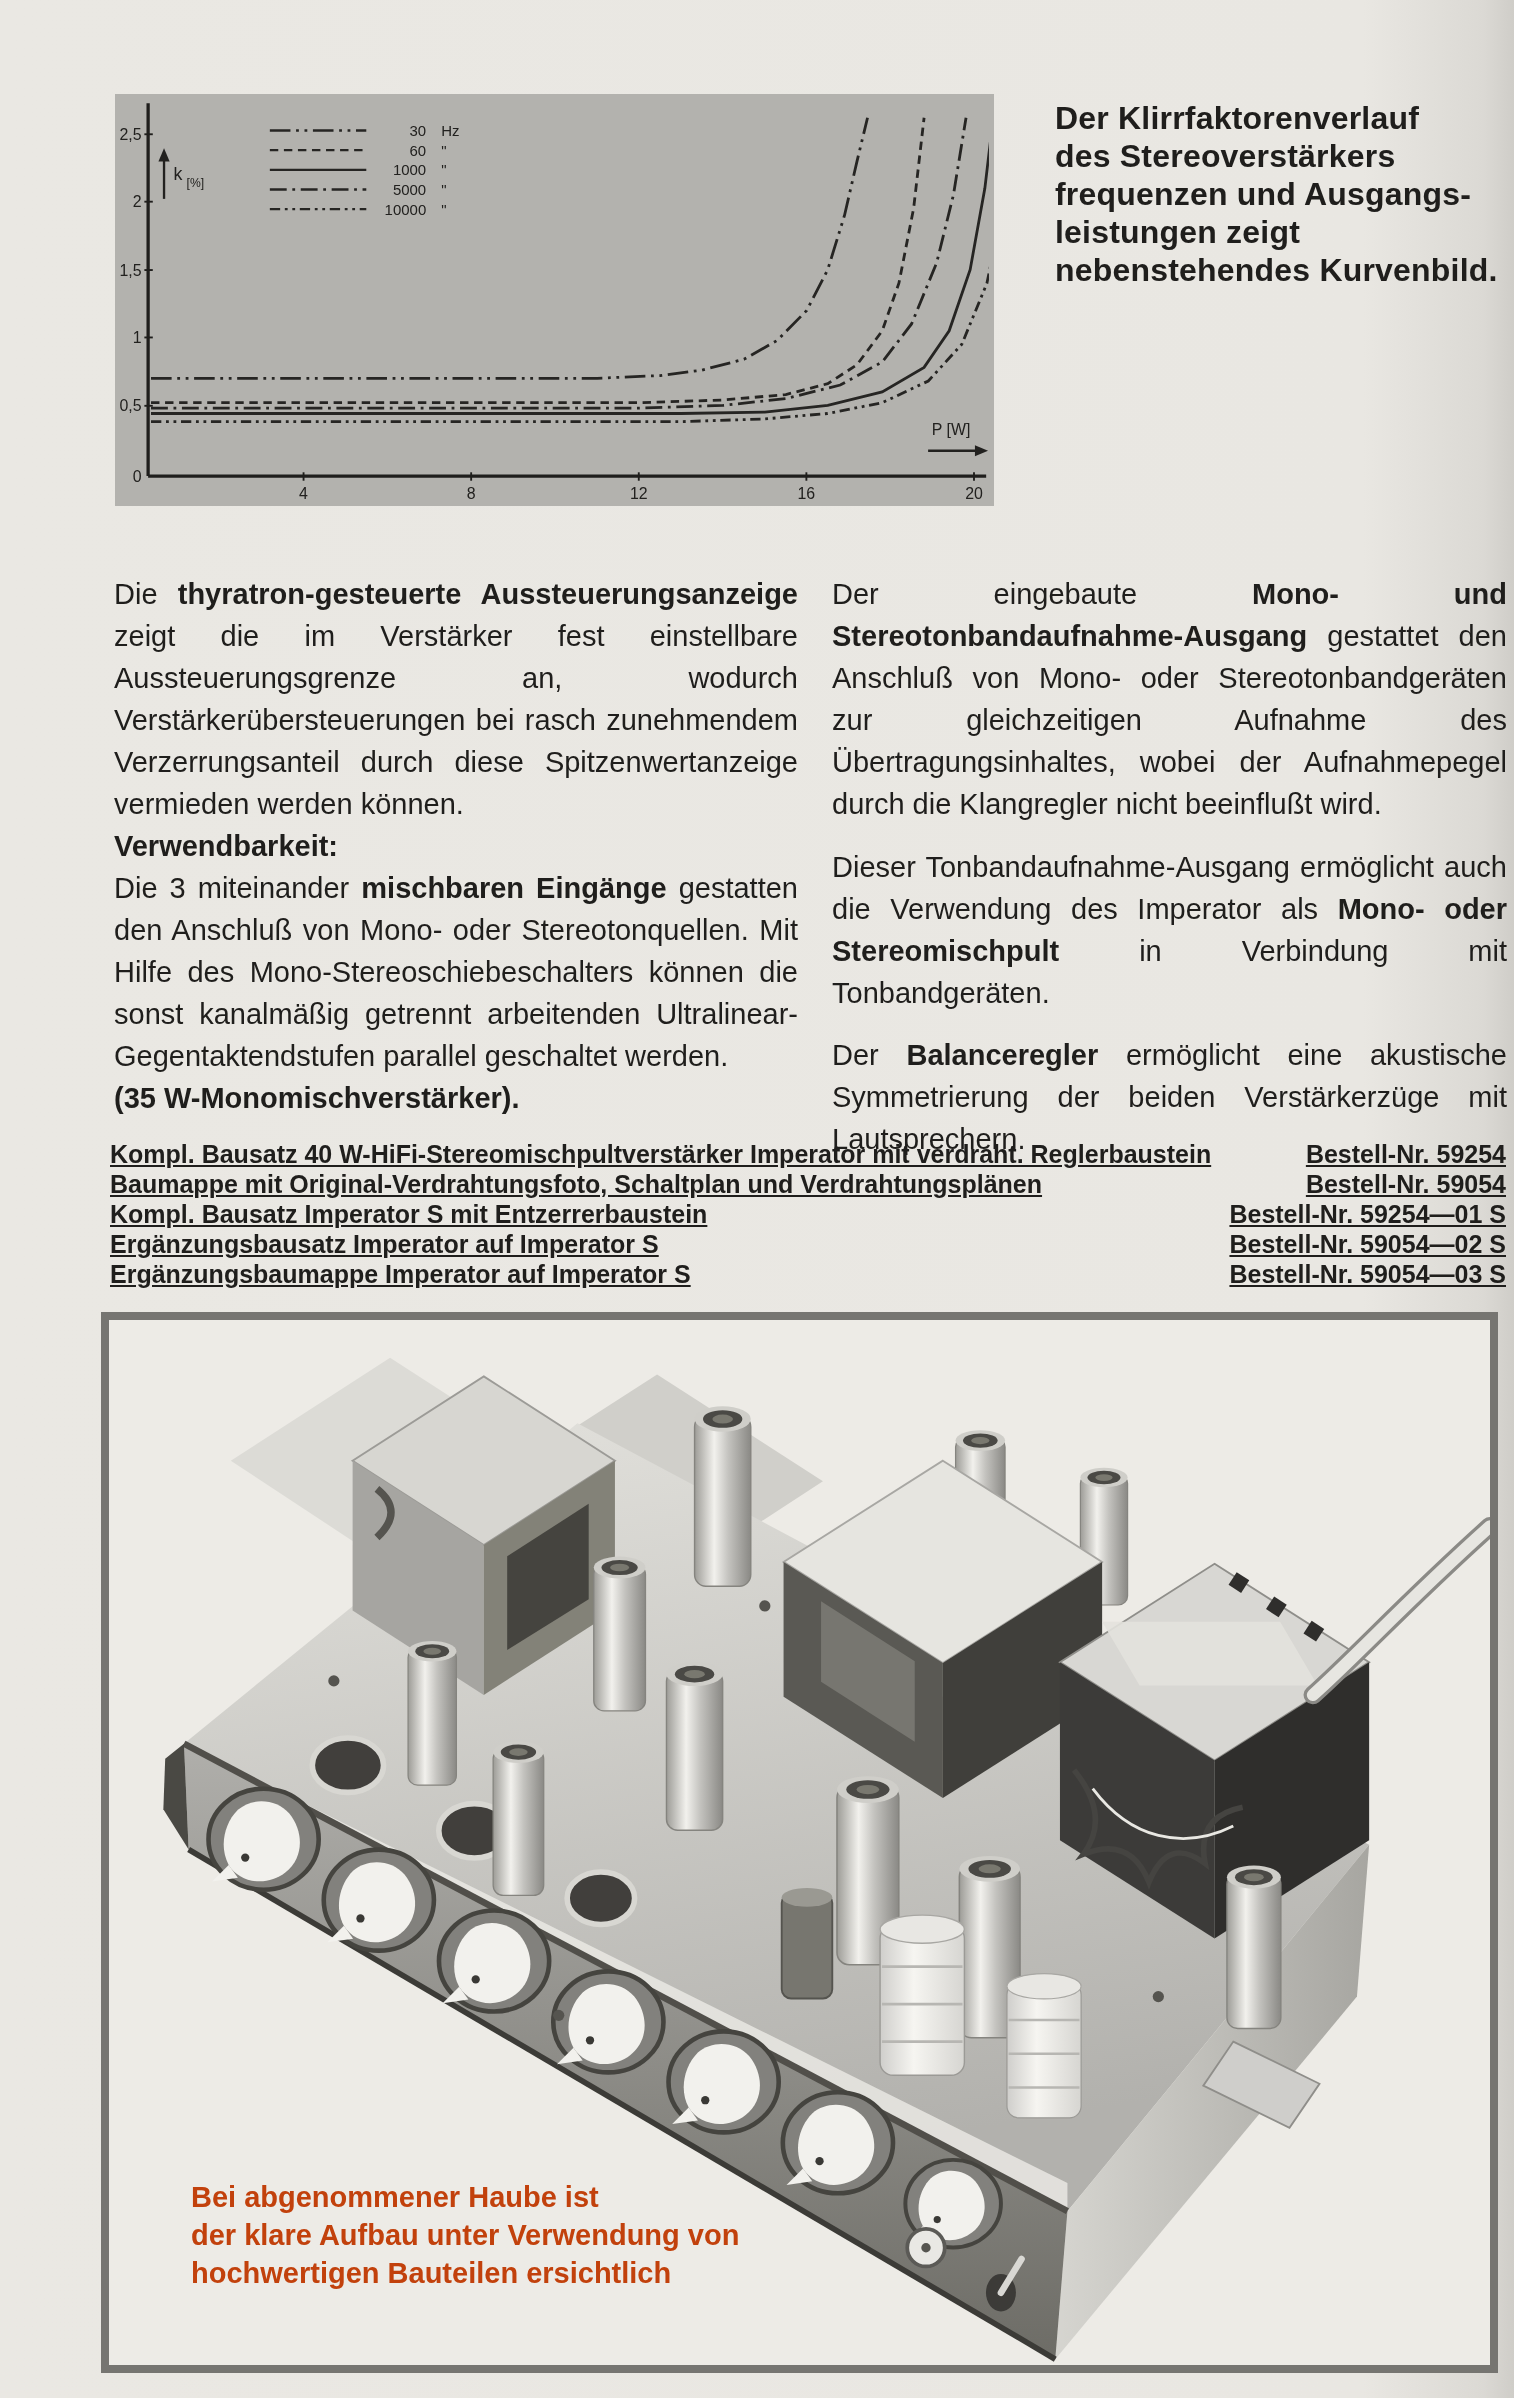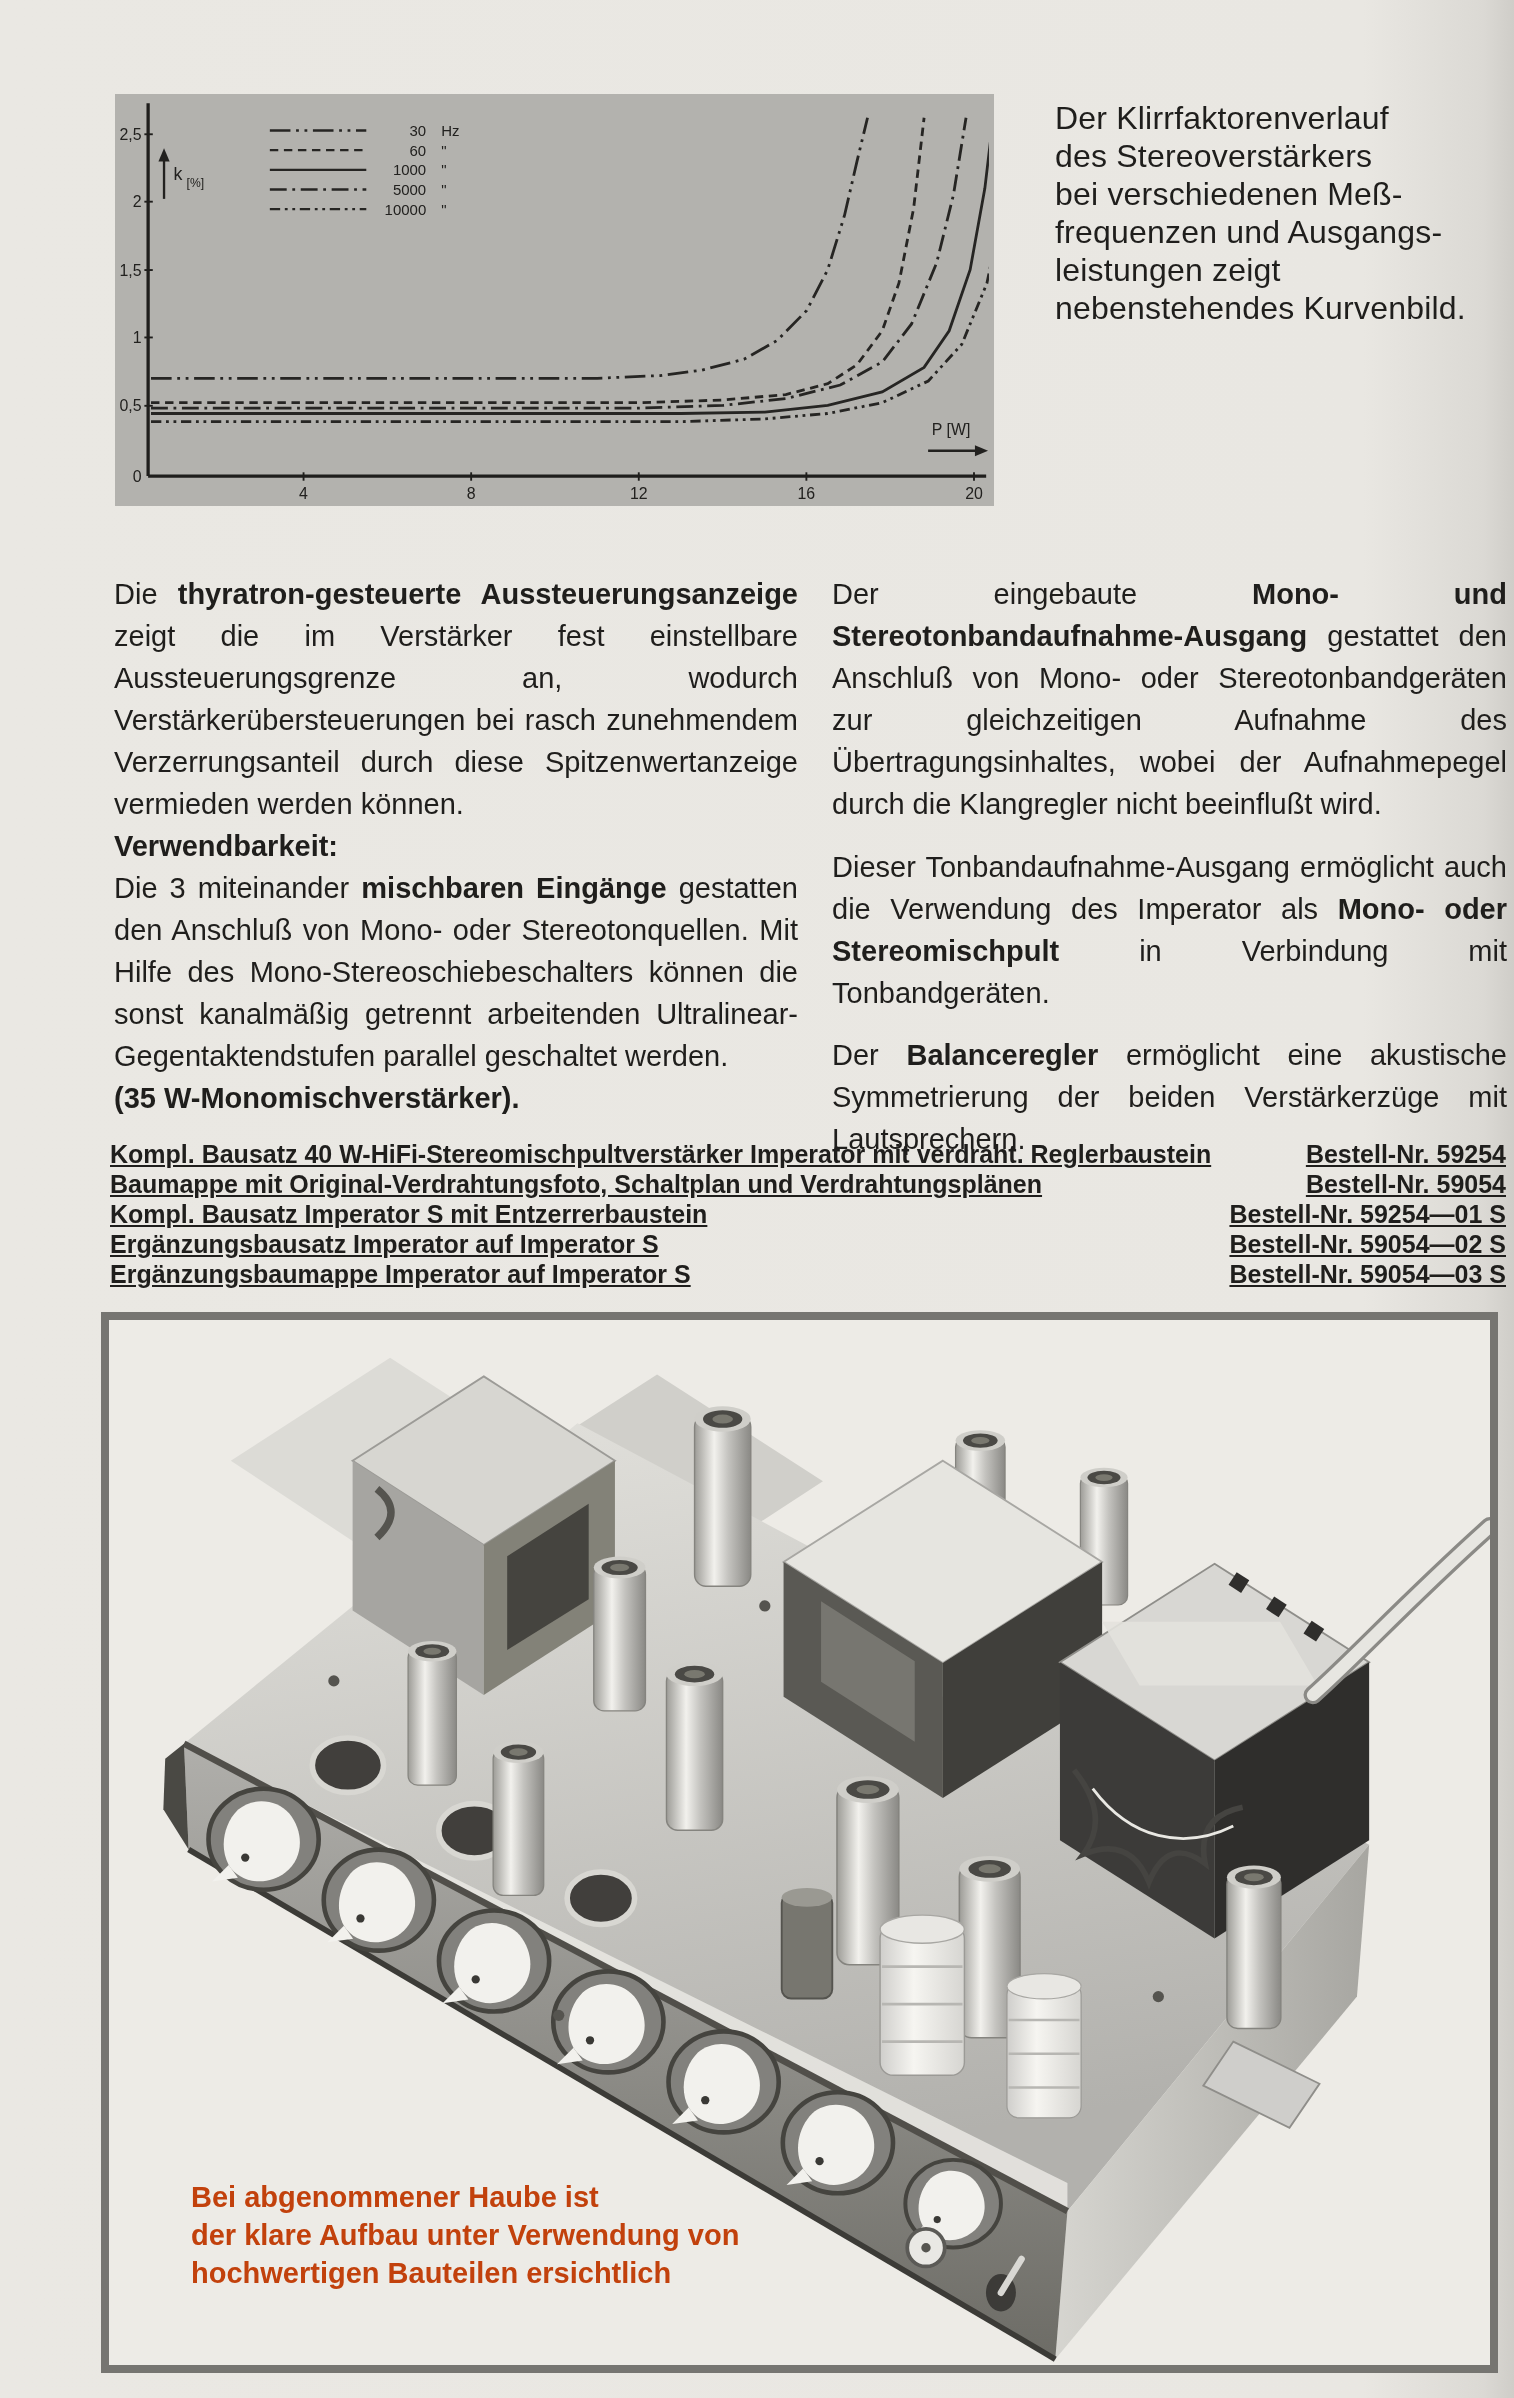--- a/index.html
+++ b/index.html
@@ -7,21 +7,21 @@
   .page{position:relative;width:1514px;height:2399px;overflow:hidden;
         background:linear-gradient(90deg,#eae8e3 0%,#e9e7e2 90%,#dbd9d4 98%,#cfcdc8 100%);}
   
   .chart-panel{position:absolute;left:115px;top:94px;width:879px;height:412px;background:#b3b2ae;}
   .chart-panel svg{display:block;width:100%;height:100%;}
   .chart-panel text{font-family:"Liberation Sans",sans-serif;fill:#22211f;}
   .curve{fill:none;stroke:#262523;stroke-width:3;}
   .axis{stroke:#1f1e1c;stroke-width:3.5;}
   .tick{stroke:#1f1e1c;stroke-width:2;}
   
-  .intro{position:absolute;left:1055px;top:99px;width:450px;font-weight:normal;
+  .intro{position:absolute;left:1055px;top:99px;width:450px;font-weight:bold;
          font-size:32px;line-height:38px;letter-spacing:0.2px;}
   
   .col{position:absolute;top:573px;}
   .col-left{left:114px;width:684px;}
   .col-right{left:832px;width:675px;}
   .col p{margin:0;font-size:29px;line-height:42px;text-align:justify;}
   .col p.gap{margin-bottom:20.6px;}
   .col .subhead{font-weight:bold;text-align:left;}
   .col b{font-weight:bold;}
   
@@ -124,21 +124,20 @@
         <polyline class="curve" points="38.1,341.2 290.9,341.2 604.1,341.2 693.6,339.8 760.8,332.6 819.0,318.1 863.7,292.0 890.5,252.9 912.9,187.6 928.6,100.7 937.5,25.4"></polyline>
         <polyline class="curve" points="38.1,335.4 290.9,335.4 559.4,335.4 648.9,332.6 716.0,325.3 774.2,310.8 819.0,286.2 850.3,245.6 877.1,180.4 895.0,108.0 908.5,25.4" stroke-dasharray="18,6,3,6"></polyline>
         <polyline class="curve" points="38.1,349.9 290.9,349.9 604.1,349.9 693.6,347.0 760.8,341.2 819.0,329.7 868.2,306.5 904.0,267.3 930.8,202.1 948.7,115.2 957.7,25.4" stroke-dasharray="11,5,3,5,3,5"></polyline>
       </g>
     </svg>
   </div>
 
   <div class="intro">
     <div>Der Klirrfaktorenverlauf</div>
     <div>des Stereoverstärkers</div>
-    <div>bei verschiedenen Meß-</div>
     <div>frequenzen und Ausgangs-</div>
     <div>leistungen zeigt</div>
     <div>nebenstehendes Kurvenbild.</div>
   </div>
 
   <div class="col col-left">
     <p><span>Die </span><b>thyratron-gesteuerte Aussteuerungsanzeige</b><span> zeigt die im Verstärker fest einstellbare Aussteuerungsgrenze an, wodurch Verstärkerübersteuerungen bei rasch zunehmendem Verzerrungsanteil durch diese Spitzenwertanzeige vermieden werden können.</span></p>
     <p class="subhead">Verwendbarkeit:</p>
     <p><span>Die 3 miteinander </span><b>mischbaren Eingänge</b><span> gestatten den Anschluß von Mono- oder Stereotonquellen. Mit Hilfe des Mono-Stereoschiebeschalters können die sonst kanalmäßig getrennt arbeitenden Ultralinear-Gegentaktendstufen parallel geschaltet werden.</span></p>
     <p class="subhead"><b>(35 W-Monomischverstärker).</b></p>

